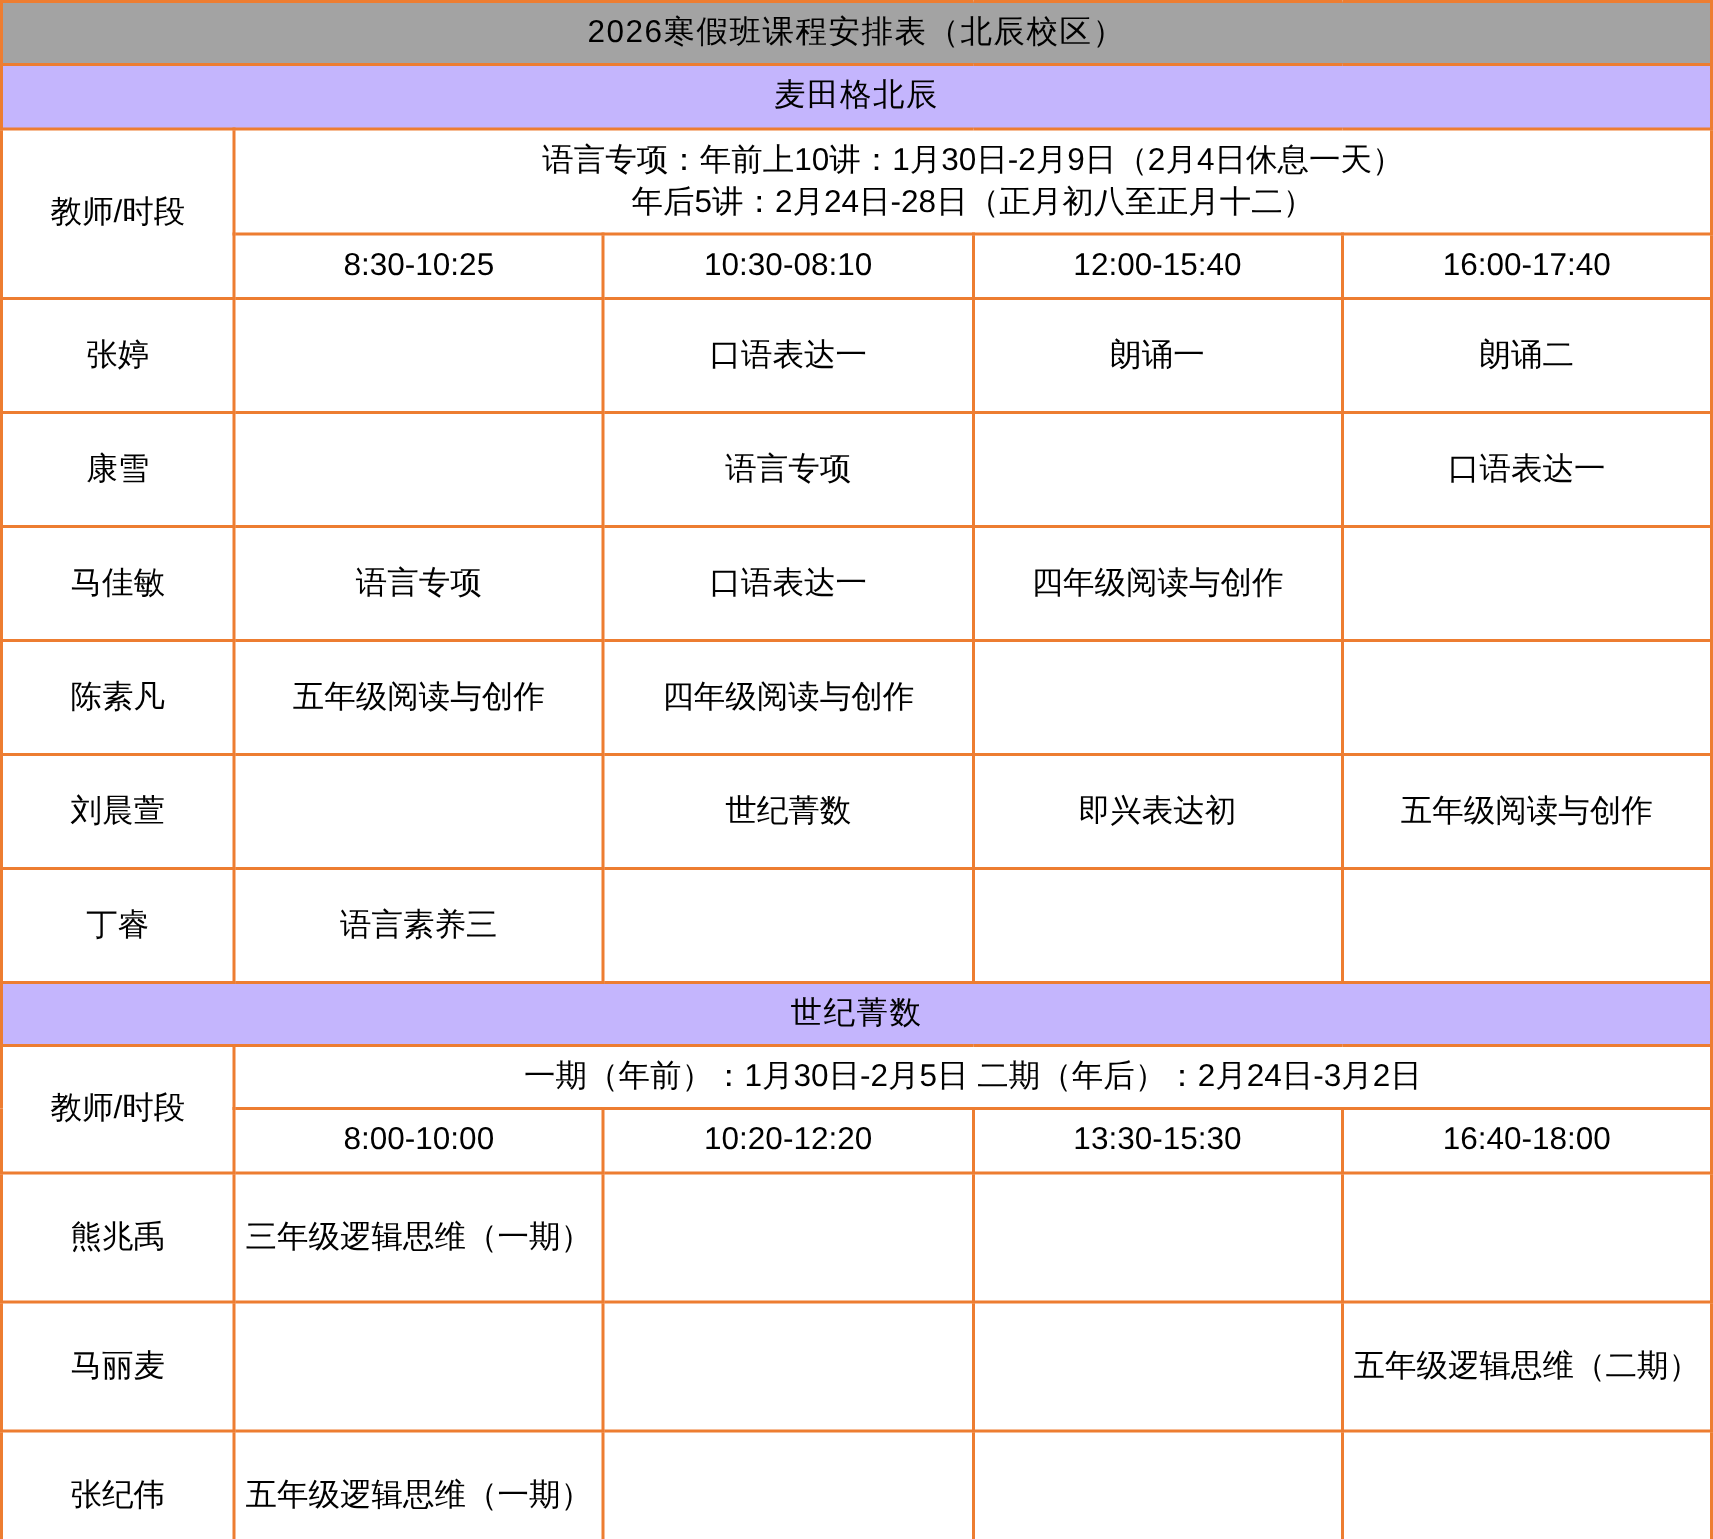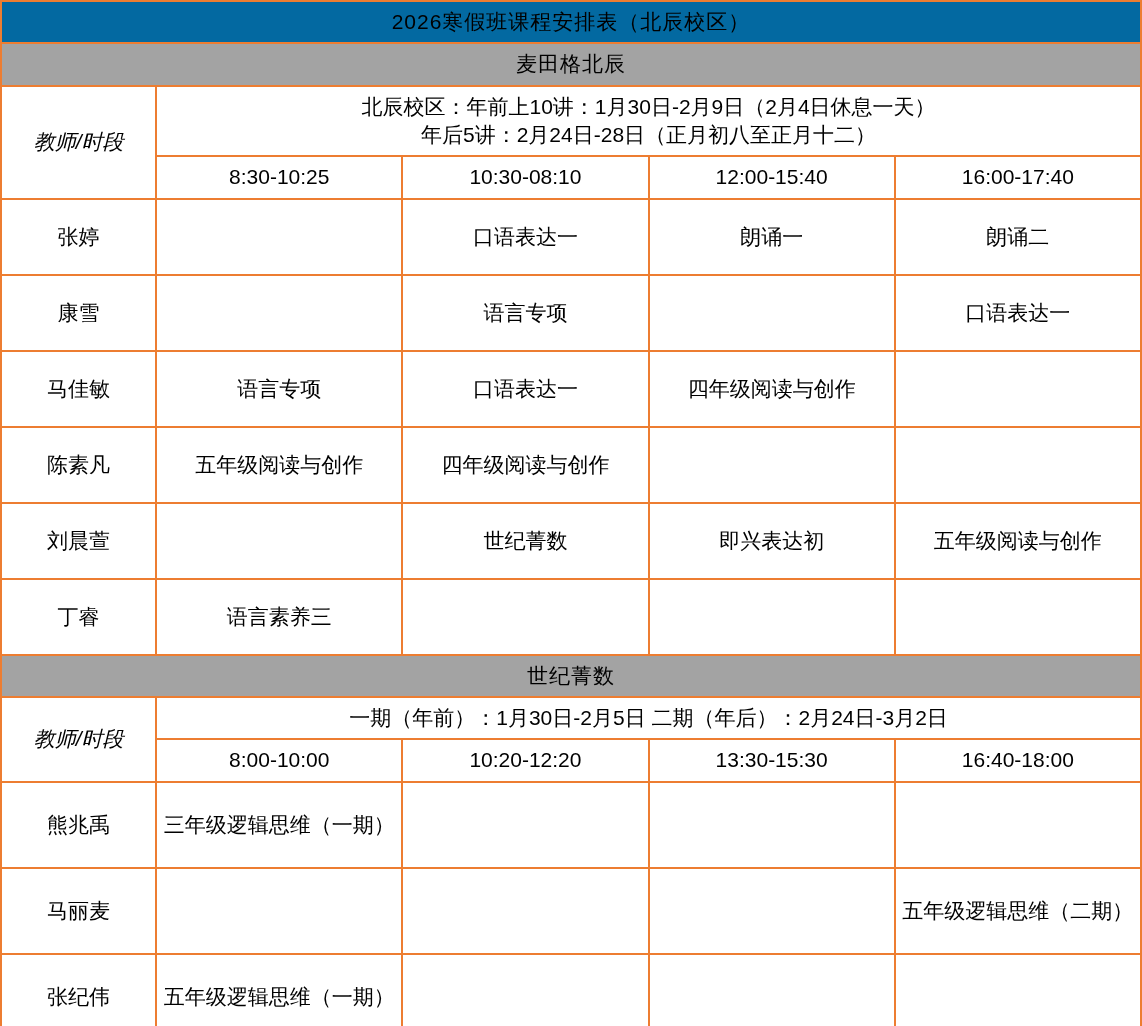--- a/index.html
+++ b/index.html
@@ -21,34 +21,33 @@
   table.schedule td {
     border: 2px solid #ED7D31;
     text-align: center;
     vertical-align: middle;
     font-size: 21px;
     line-height: 1.35;
     padding: 6px 4px;
     word-break: break-word;
   }
   .title-row td {
-    background: #0369a1;
+    background: #a3a3a3;
     font-size: 26px;
     padding: 10px 4px;
     letter-spacing: 1px;
   }
   .section-row td {
-    background: #a3a3a3;
+    background: #c4b5fd;
     font-size: 25px;
     padding: 9px 4px;
     letter-spacing: 1px;
   }
   .teacher-head {
     font-size: 21px;
-    font-style: italic;
   }
   .period-info {
     font-size: 20px;
     line-height: 1.5;
     padding: 10px 6px;
   }
   .slot-head {
     font-size: 20px;
   }
   .cell-left {
@@ -82,21 +81,21 @@
     <tr class="title-row">
       <td colspan="5">2026寒假班课程安排表（北辰校区）</td>
     </tr>
 
     <tr class="section-row">
       <td colspan="5">麦田格北辰</td>
     </tr>
     <tr>
       <td rowspan="2" class="teacher-head">教师/时段</td>
       <td colspan="4" class="period-info">
-        <div>北辰校区：年前上10讲：1月30日-2月9日（2月4日休息一天）</div>
+        <div>语言专项：年前上10讲：1月30日-2月9日（2月4日休息一天）</div>
         <div>年后5讲：2月24日-28日（正月初八至正月十二）</div>
       </td>
     </tr>
     <tr>
       <td class="slot-head">8:30-10:25</td>
       <td class="slot-head">10:30-08:10</td>
       <td class="slot-head">12:00-15:40</td>
       <td class="slot-head">16:00-17:40</td>
     </tr>
 

